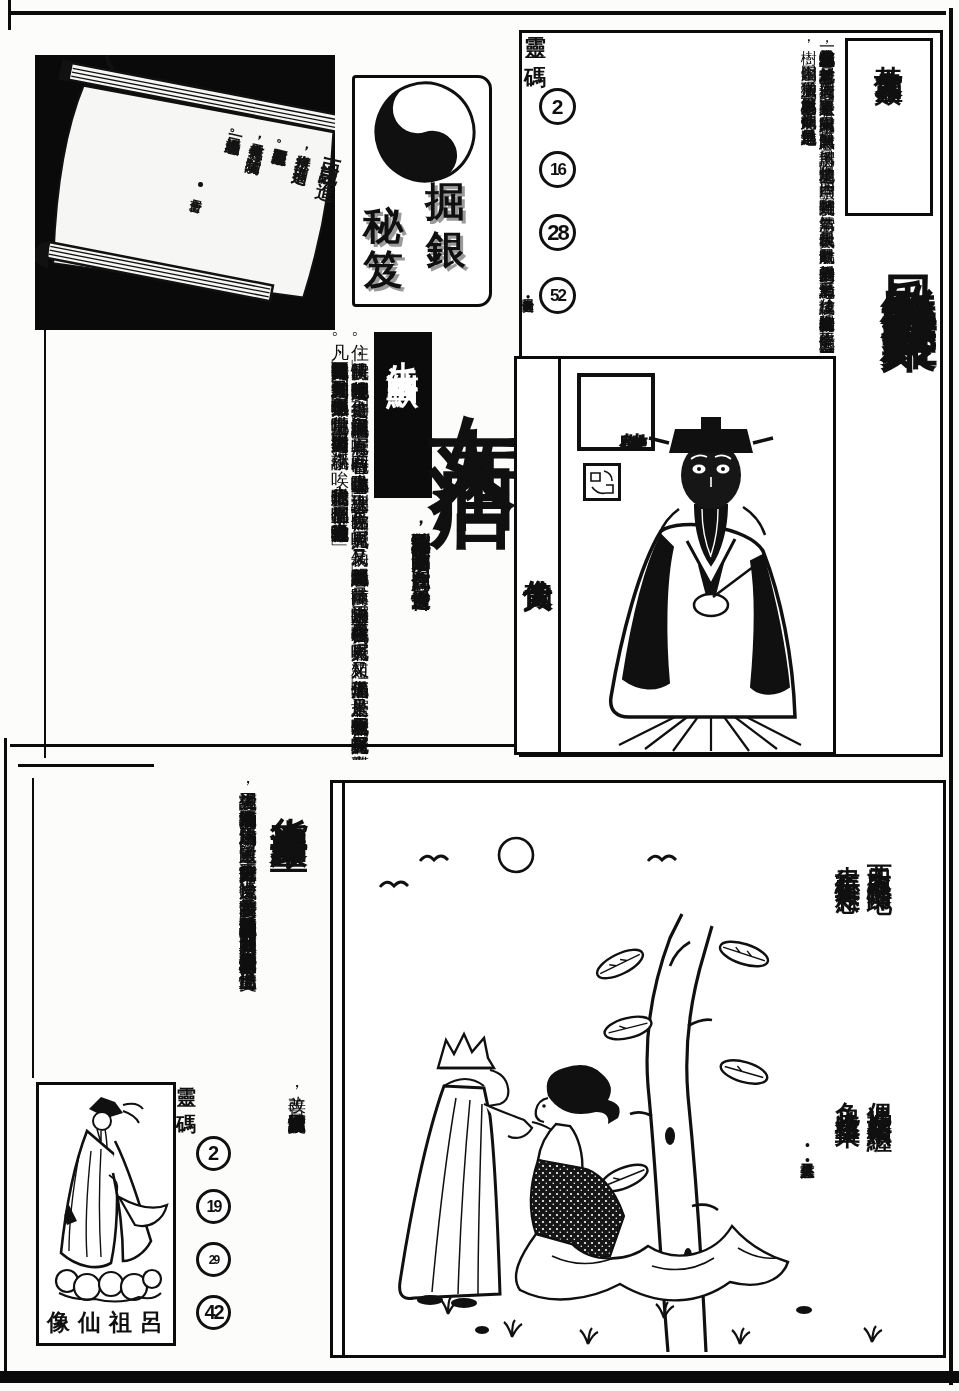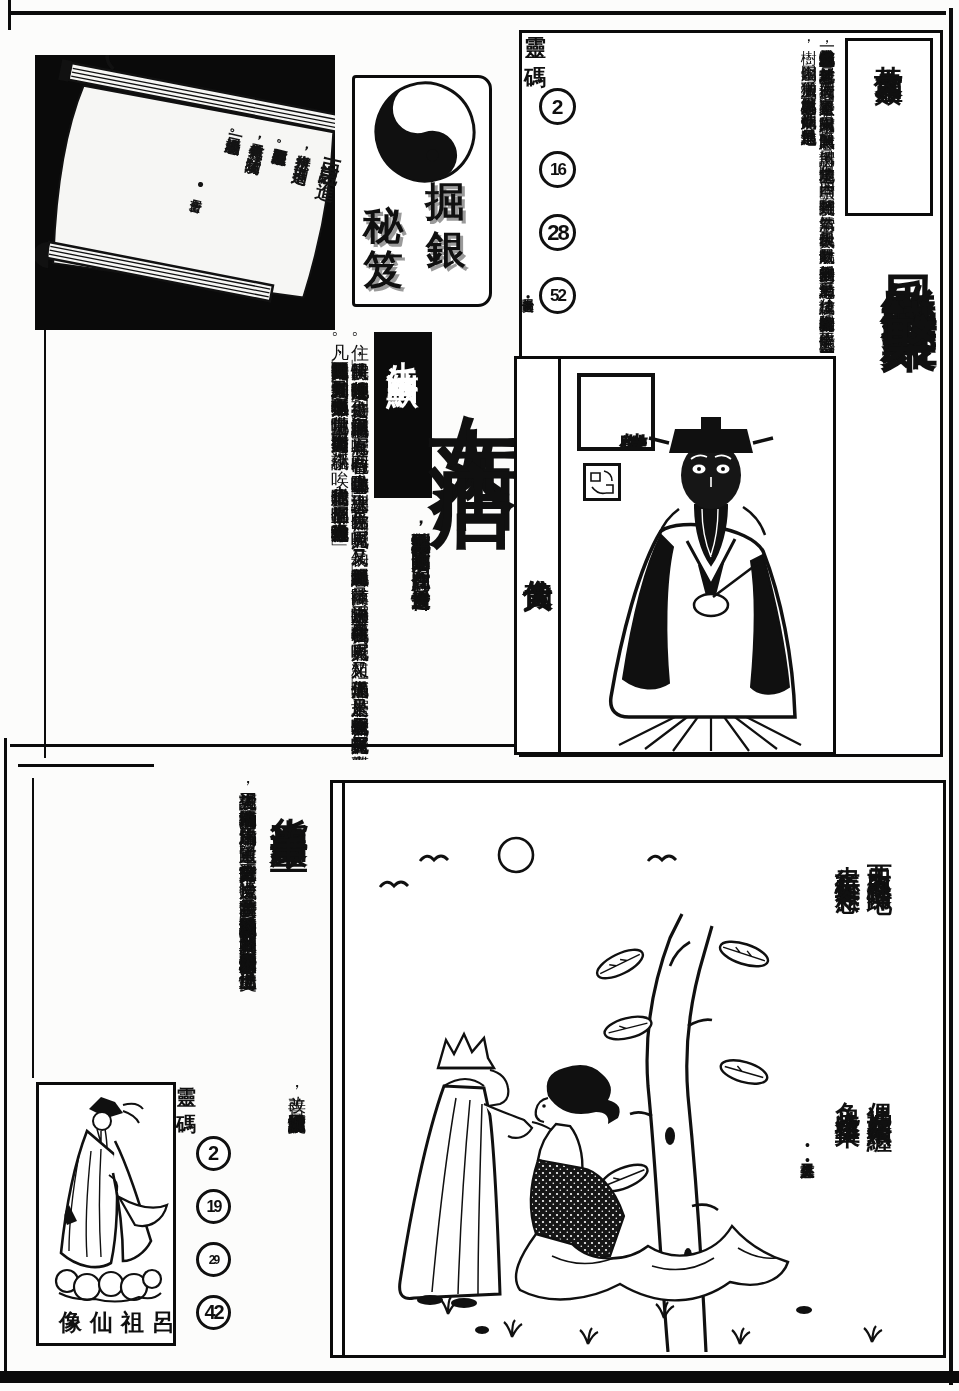--- a/index.html
+++ b/index.html
@@ -179,21 +179,21 @@
         <path d="M30,120 q-8,10 -2,20 l10,-4 z" fill="#101010" stroke="none"></path>
         <path d="M70,90 q10,6 8,16" stroke-width="2"></path>
         <circle cx="28" cy="196" r="11" fill="#fff" stroke-width="2.2"></circle>
         <circle cx="48" cy="202" r="13" fill="#fff" stroke-width="2.2"></circle>
         <circle cx="72" cy="199" r="12" fill="#fff" stroke-width="2.2"></circle>
         <circle cx="95" cy="202" r="13" fill="#fff" stroke-width="2.2"></circle>
         <circle cx="113" cy="194" r="9" fill="#fff" stroke-width="2.2"></circle>
         <path d="M20,208 q16,8 36,6 q24,6 44,-2 q14,4 22,-4" stroke-width="2"></path>
       </g>
     </svg>
-    <div class="abs" style="left:15px;top:222px;width:134px;text-align:center;font-size:23px;font-weight:900;letter-spacing:8px">像仙祖呂</div>
+    <div class="abs" style="left:8px;top:222px;width:134px;text-align:left;font-size:23px;font-weight:900;letter-spacing:8px">像仙祖呂</div>
   </div>
 
   <div class="abs box" style="left:330px;top:780px;width:616px;height:578px;background:#fff"></div>
   <div class="abs rule" style="left:342px;top:782px;width:3px;height:574px"></div>
 
   <svg class="abs" style="left:352px;top:786px" width="585" height="566" viewBox="0 0 585 566">
     <defs>
       <pattern id="fab" patternUnits="userSpaceOnUse" width="7" height="7">
         <rect width="7" height="7" fill="#161616"></rect>
         <circle cx="2" cy="2" r="1.1" fill="#fff"></circle>

